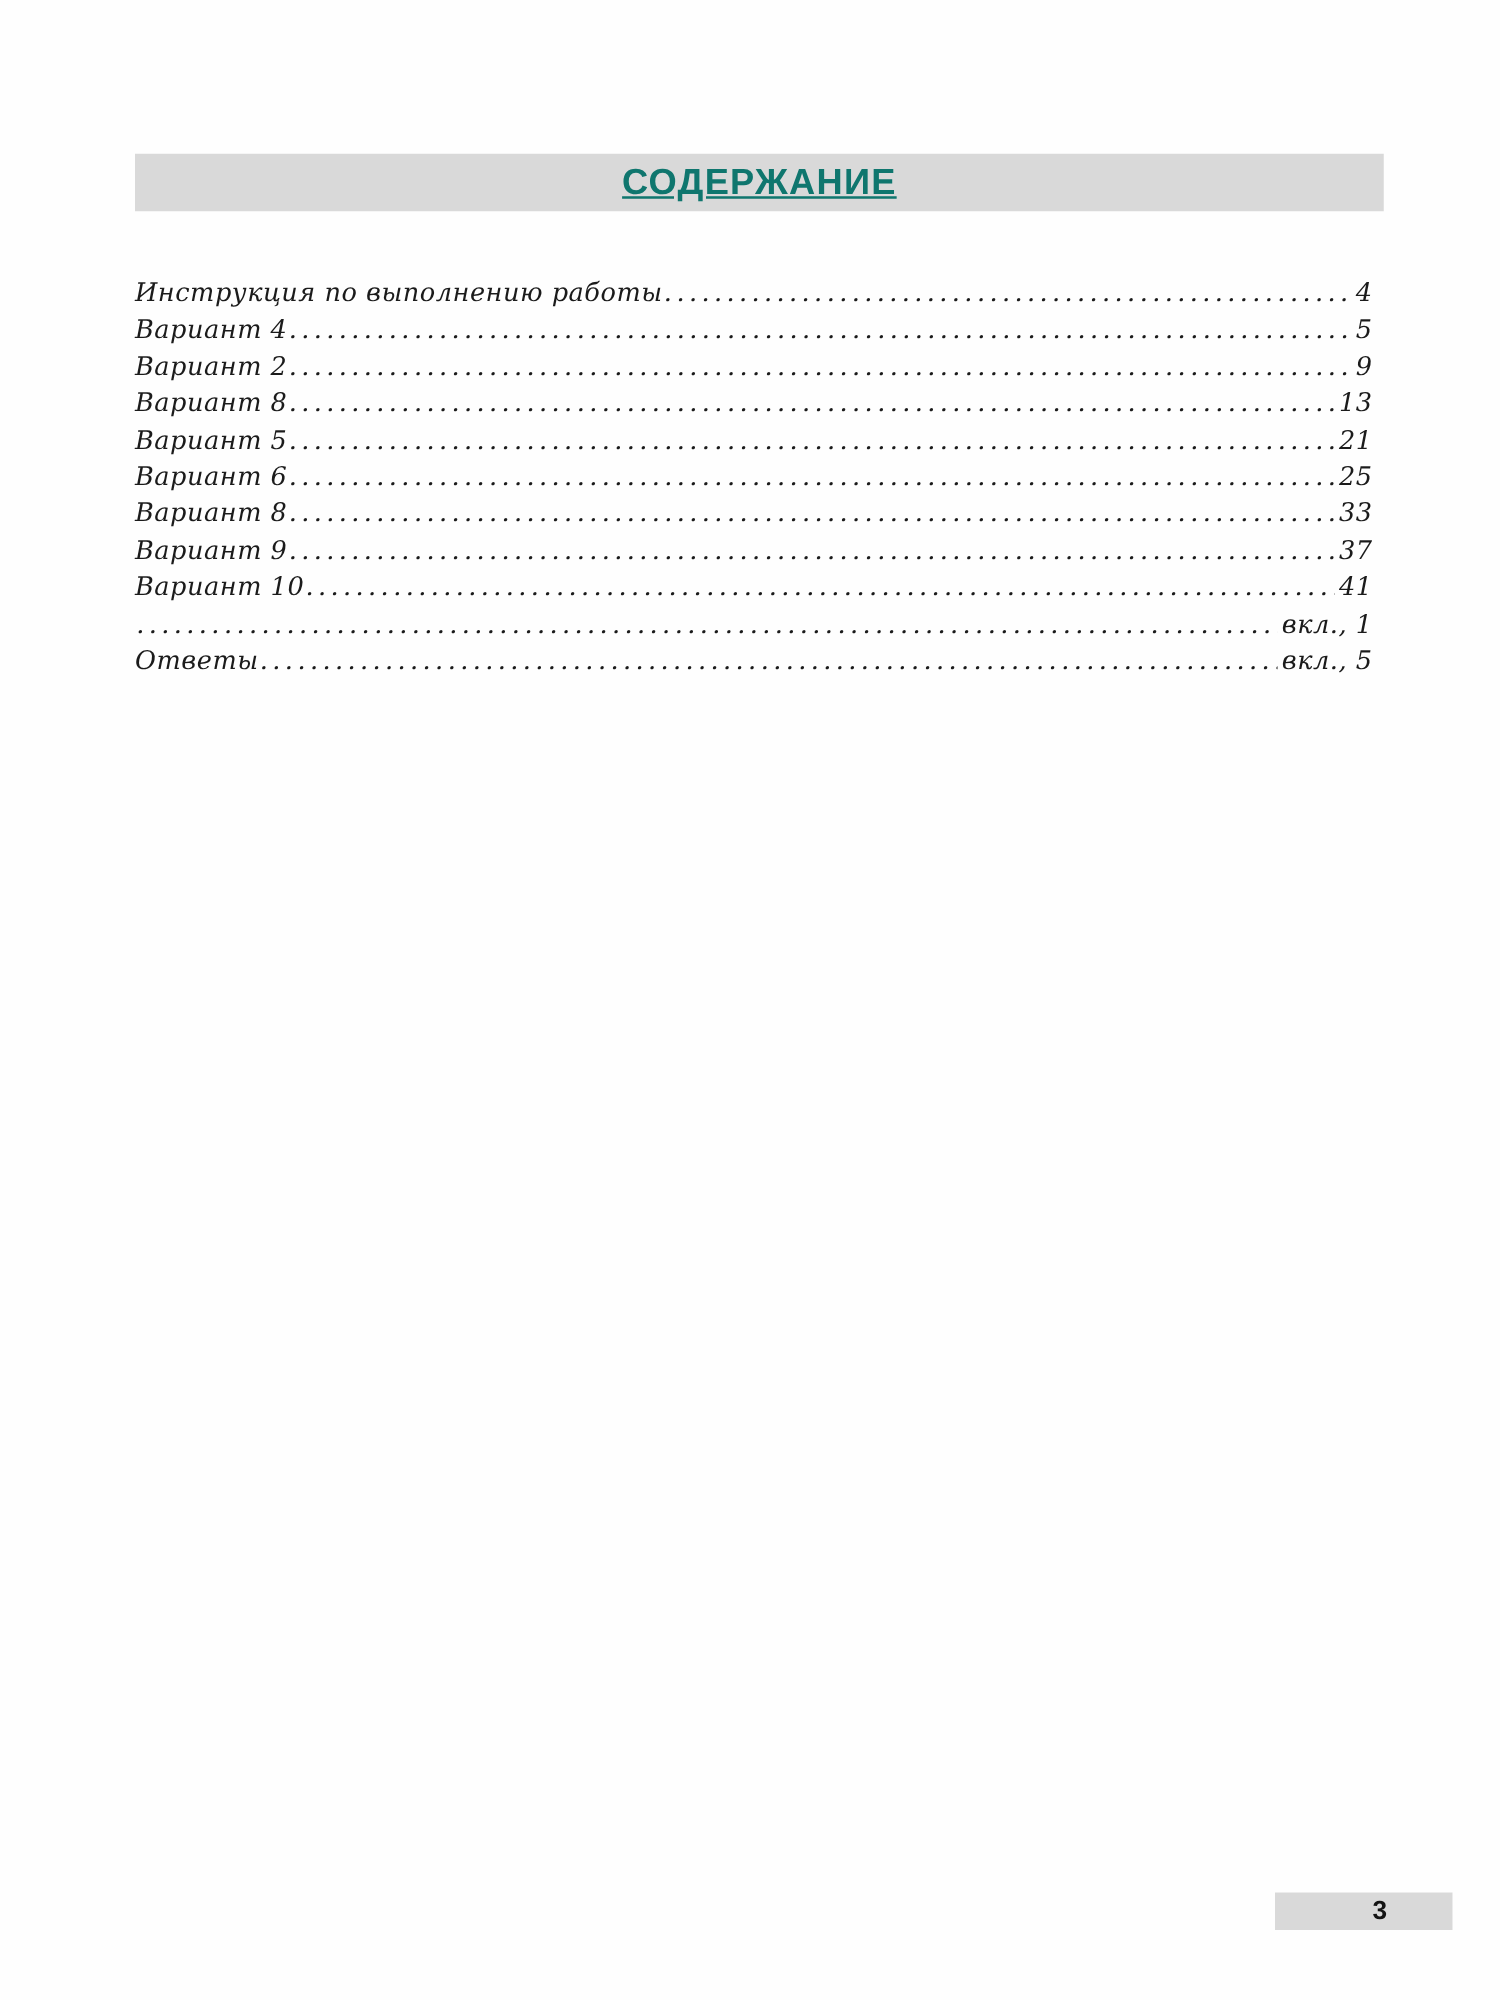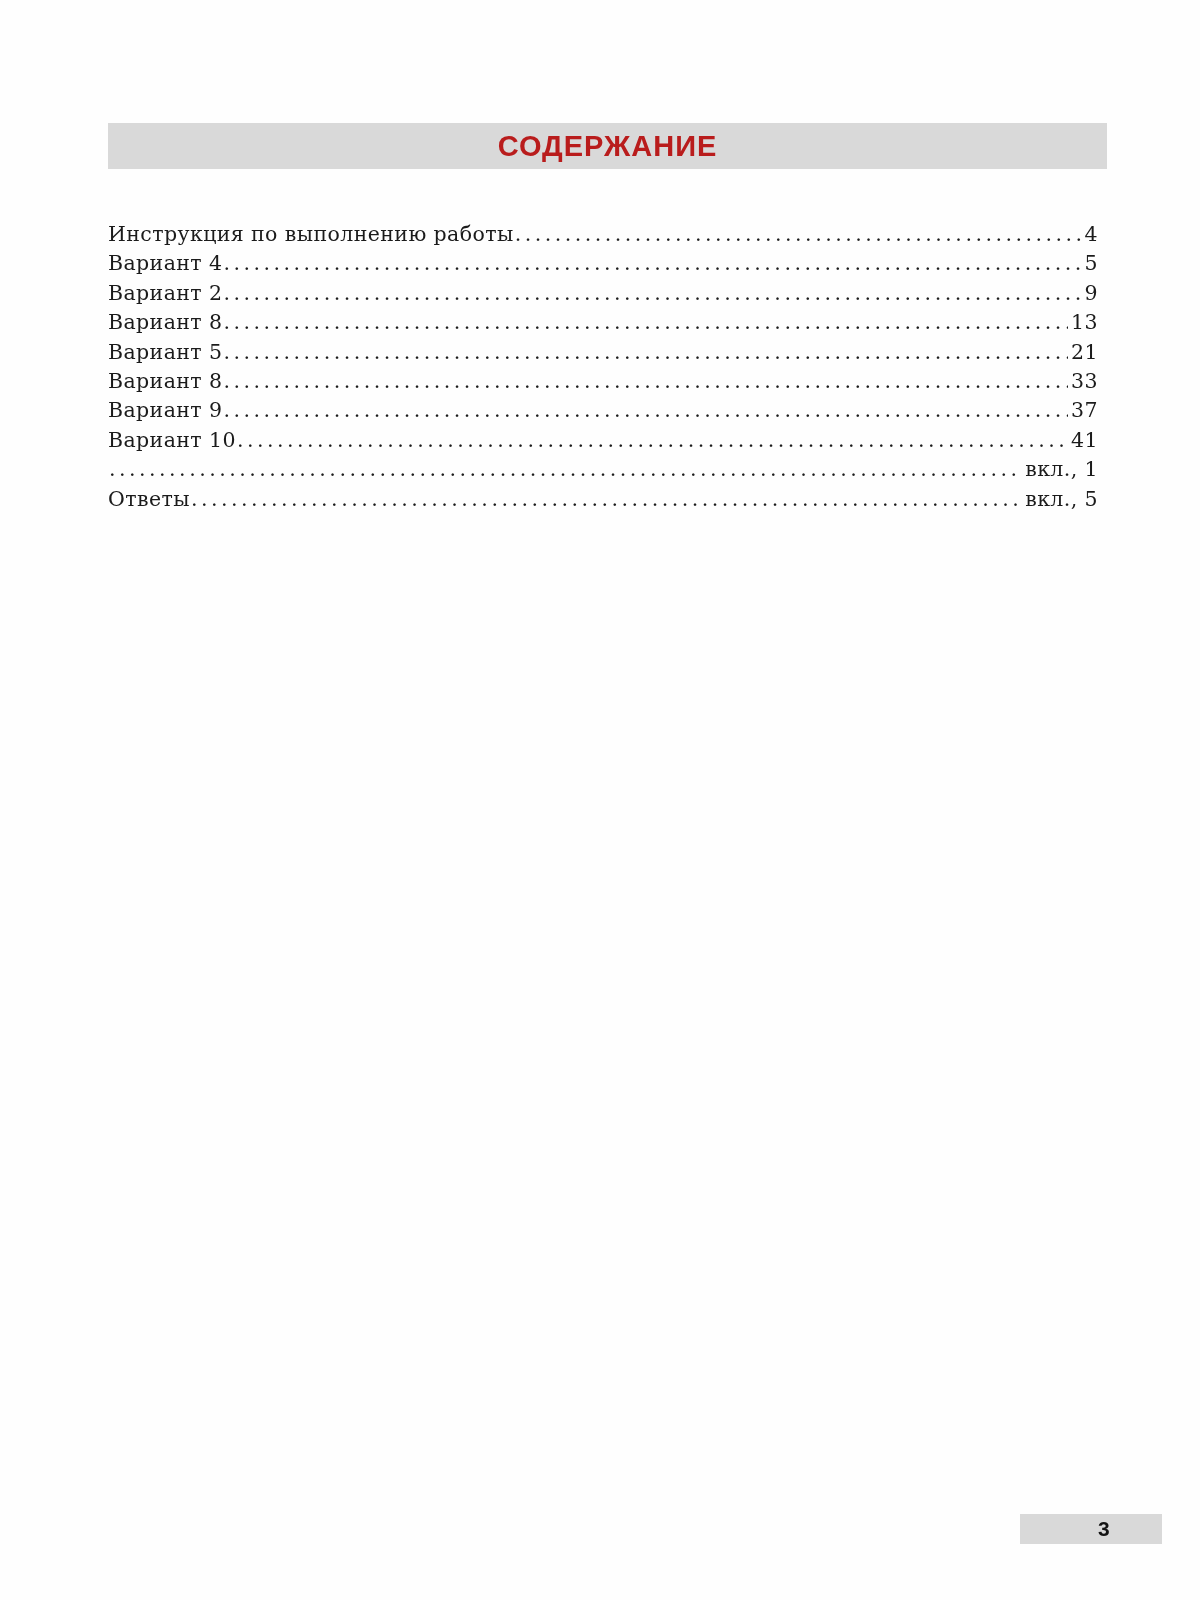--- a/index.html
+++ b/index.html
@@ -25,34 +25,36 @@
     background: #d9d9d9;
     display: flex;
     align-items: center;
     justify-content: center;
   }
   .header-title {
     font-family: "Liberation Sans", sans-serif;
     font-weight: 700;
     font-size: 29px;
     letter-spacing: 1px;
-    color: #b91c1c;
+    color: #0f766e;
+    text-decoration: underline;
   }
   .toc {
     position: absolute;
     left: 108px;
     top: 220px;
     width: 990px;
   }
   .toc-row {
     display: flex;
     align-items: baseline;
     font-size: 20.5px;
     line-height: 29.4px;
     letter-spacing: 0.4px;
+    font-style: italic;
   }
   .toc-label {
     white-space: nowrap;
     flex: 0 0 auto;
   }
   .toc-leader {
     flex: 1 1 auto;
     overflow: hidden;
     white-space: nowrap;
     letter-spacing: 3.5px;
@@ -113,20 +115,25 @@
       <span class="toc-label">Вариант 8</span>
       <span class="toc-leader"></span>
       <span class="toc-page">13</span>
     </div>
     <div class="toc-row">
       <span class="toc-label">Вариант 5</span>
       <span class="toc-leader"></span>
       <span class="toc-page">21</span>
     </div>
     <div class="toc-row">
+      <span class="toc-label">Вариант 6</span>
+      <span class="toc-leader"></span>
+      <span class="toc-page">25</span>
+    </div>
+    <div class="toc-row">
       <span class="toc-label">Вариант 8</span>
       <span class="toc-leader"></span>
       <span class="toc-page">33</span>
     </div>
     <div class="toc-row">
       <span class="toc-label">Вариант 9</span>
       <span class="toc-leader"></span>
       <span class="toc-page">37</span>
     </div>
     <div class="toc-row">

